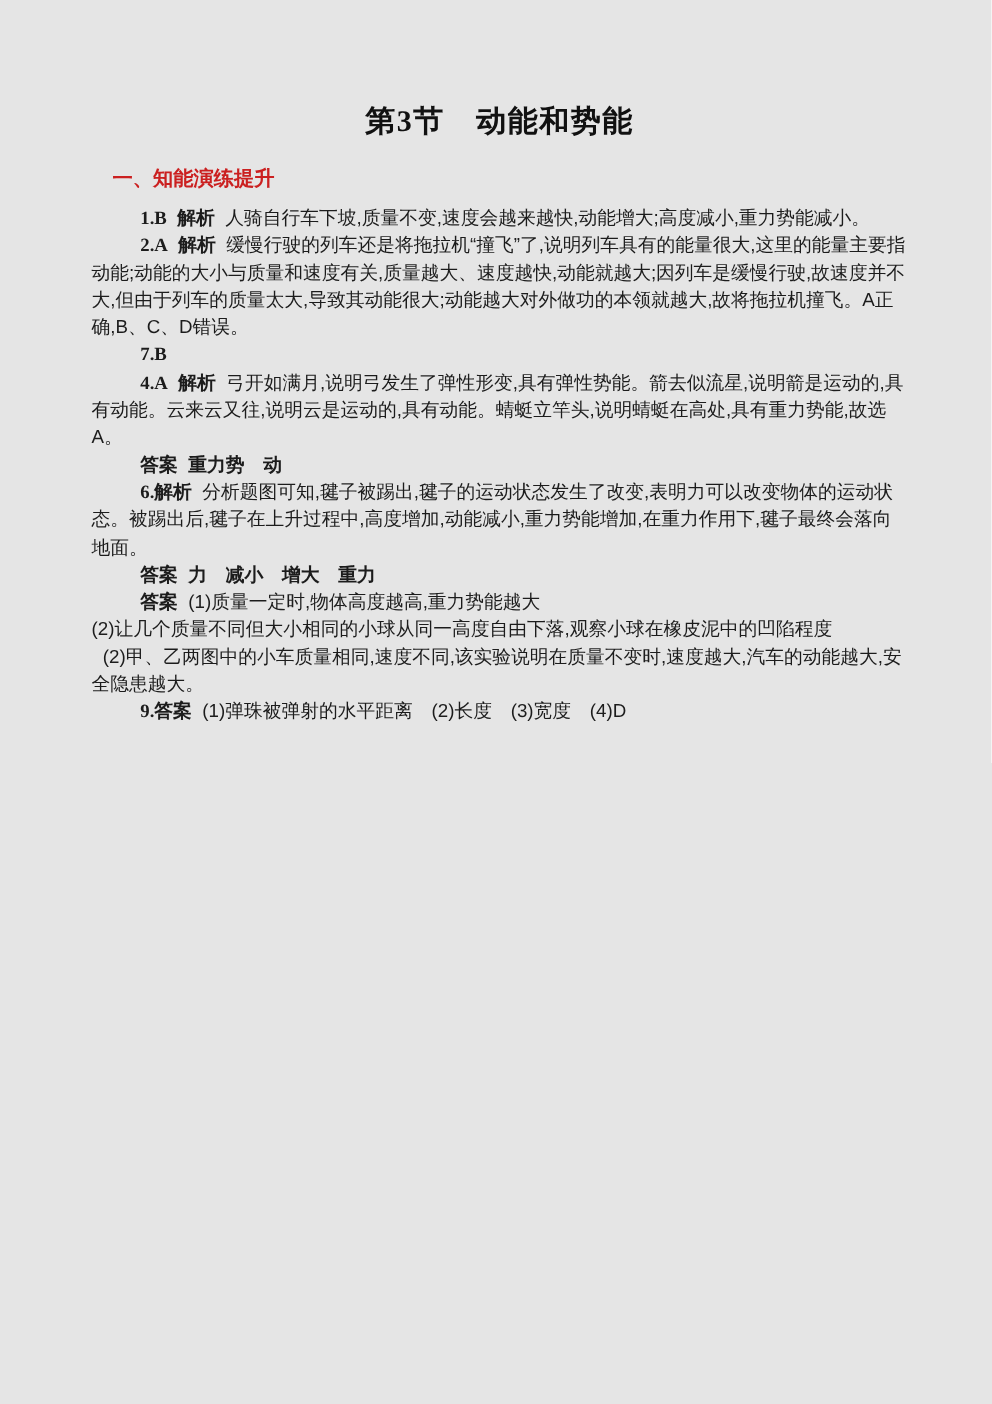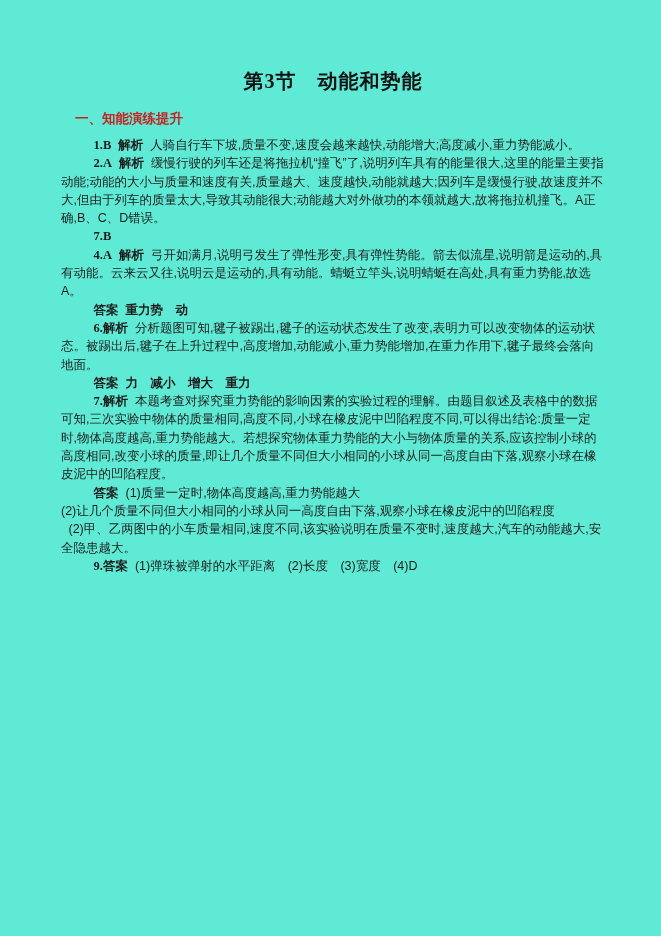--- a/index.html
+++ b/index.html
@@ -1,20 +1,20 @@
 <!DOCTYPE html>
 <html lang="zh"><head>
 <meta charset="utf-8">
 <style>
   html, body { margin: 0; padding: 0; background: #ffffff; }
   .page {
     position: relative;
     width: 661px;
     height: 936px;
-    background: #5eead4;
+    background: #e5e5e5;
     overflow: hidden;
     color: #1c1c1c;
     font-family: "Liberation Serif", serif;
   }
   .content {
     box-sizing: border-box;
     width: 661px;
     padding: 68px 56px 0 61px;
   }
   .doc-title {
@@ -76,21 +76,20 @@
 
     <p class="para indent"><span class="num gap">4.A</span><span class="label">解析</span><span class="kaitext">弓开如满月,说明弓发生了弹性形变,具有弹性势能。箭去似流星,说明箭是运动的,具有动能。云来云又往,说明云是运动的,具有动能。蜻蜓立竿头,说明蜻蜓在高处,具有重力势能,故选A。</span></p>
 
 
     <p class="para indent"><span class="label">答案</span><span class="ansbold">重力势　动</span></p>
 
     <p class="para indent"><span class="num">6.</span><span class="label">解析</span><span class="kaitext">分析题图可知,毽子被踢出,毽子的运动状态发生了改变,表明力可以改变物体的运动状态。被踢出后,毽子在上升过程中,高度增加,动能减小,重力势能增加,在重力作用下,毽子最终会落向地面。</span></p>
 
     <p class="para indent"><span class="label">答案</span><span class="ansbold">力　减小　增大　重力</span></p>
 
-    <p class="para indent"><span class="num">7.</span><span class="label">解析</span><span class="kaitext">本题考查对探究重力势能的影响因素的实验过程的理解。由题目叙述及表格中的数据可知,三次实验中物体的质量相同,高度不同,小球在橡皮泥中凹陷程度不同,可以得出结论:质量一定时,物体高度越高,重力势能越大。若想探究物体重力势能的大小与物体质量的关系,应该控制小球的高度相同,改变小球的质量,即让几个质量不同但大小相同的小球从同一高度自由下落,观察小球在橡皮泥中的凹陷程度。</span></p>
 
     <p class="para indent"><span class="label">答案</span><span class="anstext">(1)质量一定时,物体高度越高,重力势能越大</span></p>
 
     <p class="para flush"><span class="anstext">(2)让几个质量不同但大小相同的小球从同一高度自由下落,观察小球在橡皮泥中的凹陷程度</span></p>
 
 
     <p class="para half"><span class="kaitext">(2)甲、乙两图中的小车质量相同,速度不同,该实验说明在质量不变时,速度越大,汽车的动能越大,安全隐患越大。</span></p>
 
 
     <p class="para indent"><span class="num">9.</span><span class="label">答案</span><span class="anstext">(1)弹珠被弹射的水平距离　(2)长度　(3)宽度　(4)D</span></p>

